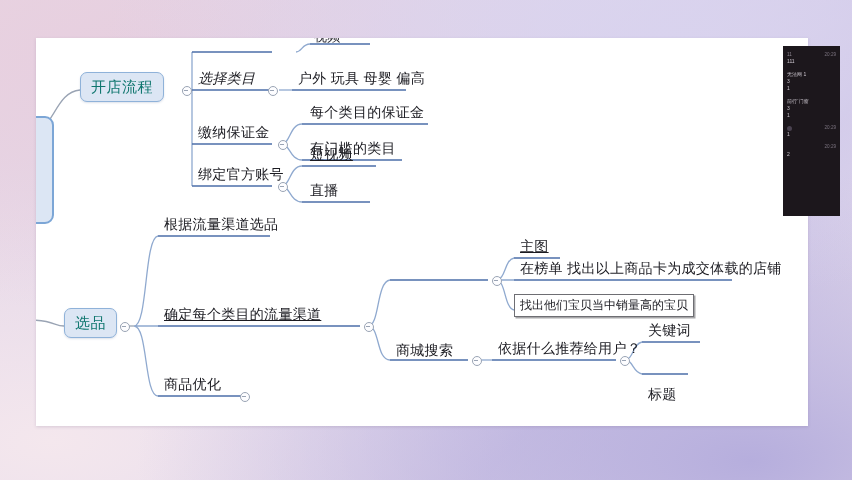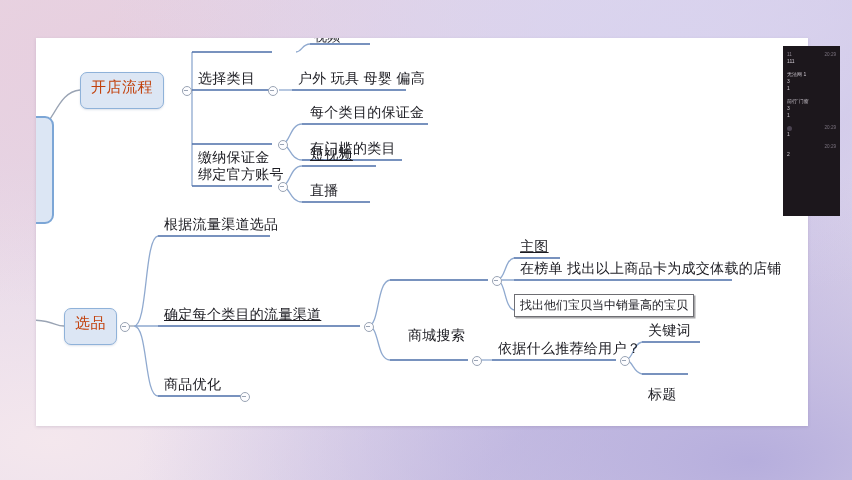--- a/index.html
+++ b/index.html
@@ -32,24 +32,24 @@
     color:#1b1b21;
     white-space:nowrap;
     line-height:1;
     font-family:"Liberation Sans","DejaVu Sans",sans-serif;
   }
   
   .boxed{
     background:#dce6f4;
     border:1.4px solid #8fb2d9;
     border-radius:7px;
-    padding:6px 10px 14px;
+    padding:6px 10px 7px;
     font-size:15px;
     letter-spacing:.5px;
-    color:#c2410c;
+    color:#0f766e;
     box-shadow:0 1px 2px rgba(120,140,175,.25);
   }
   
   .plain{ font-size:14px; padding:0 2px 3px; letter-spacing:.3px; }
   .plain.sm{ font-size:13px; }
   
   .selected{
     background:#ffffff;
     border:1.5px solid #6e6e73;
     box-shadow:1.5px 1.5px 0 rgba(60,60,65,.45);
@@ -159,25 +159,25 @@
       </g>
     </svg>
 
     <div id="root-card"></div>
 
     <div class="node boxed" style="left:44px;top:34px;">开店流程</div>
     <span class="dot" style="left:146px;top:48px;"></span>
 
     <div class="node plain sm" style="left:276px;top:-8px;color:#2a2a33;">视频</div>
 
-    <div class="node plain" style="left:160px;top:33px;">选择类目</div>
+    <div class="node plain" style="left:160px;top:33px;font-style:italic;">选择类目</div>
     <span class="dot" style="left:232px;top:48px;"></span>
     <div class="node plain" style="left:260px;top:33px;">户外 玩具 母婴 偏高</div>
 
-    <div class="node plain" style="left:160px;top:87px;margin-top:25px;">缴纳保证金</div>
+    <div class="node plain" style="left:160px;top:87px;">缴纳保证金</div>
     <span class="dot" style="left:242px;top:102px;"></span>
     <div class="node plain" style="left:272px;top:67px;">每个类目的保证金</div>
     <div class="node plain" style="left:272px;top:103px;">有门槛的类目</div>
 
     <div class="node plain" style="left:160px;top:129px;">绑定官方账号</div>
     <span class="dot" style="left:242px;top:144px;"></span>
     <div class="node plain" style="left:272px;top:109px;text-decoration:underline;">短视频</div>
     <div class="node plain" style="left:272px;top:145px;">直播</div>
 
     <div class="node boxed" style="left:28px;top:270px;">选品</div>
@@ -190,21 +190,21 @@
 
     <div class="node plain" style="left:126px;top:339px;">商品优化</div>
     <span class="dot" style="left:204px;top:354px;"></span>
 
     <span class="dot" style="left:456px;top:238px;"></span>
 
     <div class="node plain" style="left:482px;top:201px;text-decoration:underline;">主图</div>
     <div class="node plain" style="left:482px;top:223px;">在榜单 找出以上商品卡为成交体载的店铺</div>
     <div class="node selected" style="left:478px;top:256px;">找出他们宝贝当中销量高的宝贝</div>
 
-    <div class="node plain" style="left:358px;top:290px;margin-left:12px;">商城搜索</div>
+    <div class="node plain" style="left:358px;top:305px;">商城搜索</div>
     <span class="dot" style="left:436px;top:318px;"></span>
 
     <div class="node plain" style="left:460px;top:303px;">依据什么推荐给用户？</div>
     <span class="dot" style="left:584px;top:318px;"></span>
 
     <div class="node plain" style="left:610px;top:285px;">关键词</div>
     <div class="node plain" style="left:610px;top:317px;margin-top:32px;">标题</div>
   </div>
 
   <div id="chat-panel">

